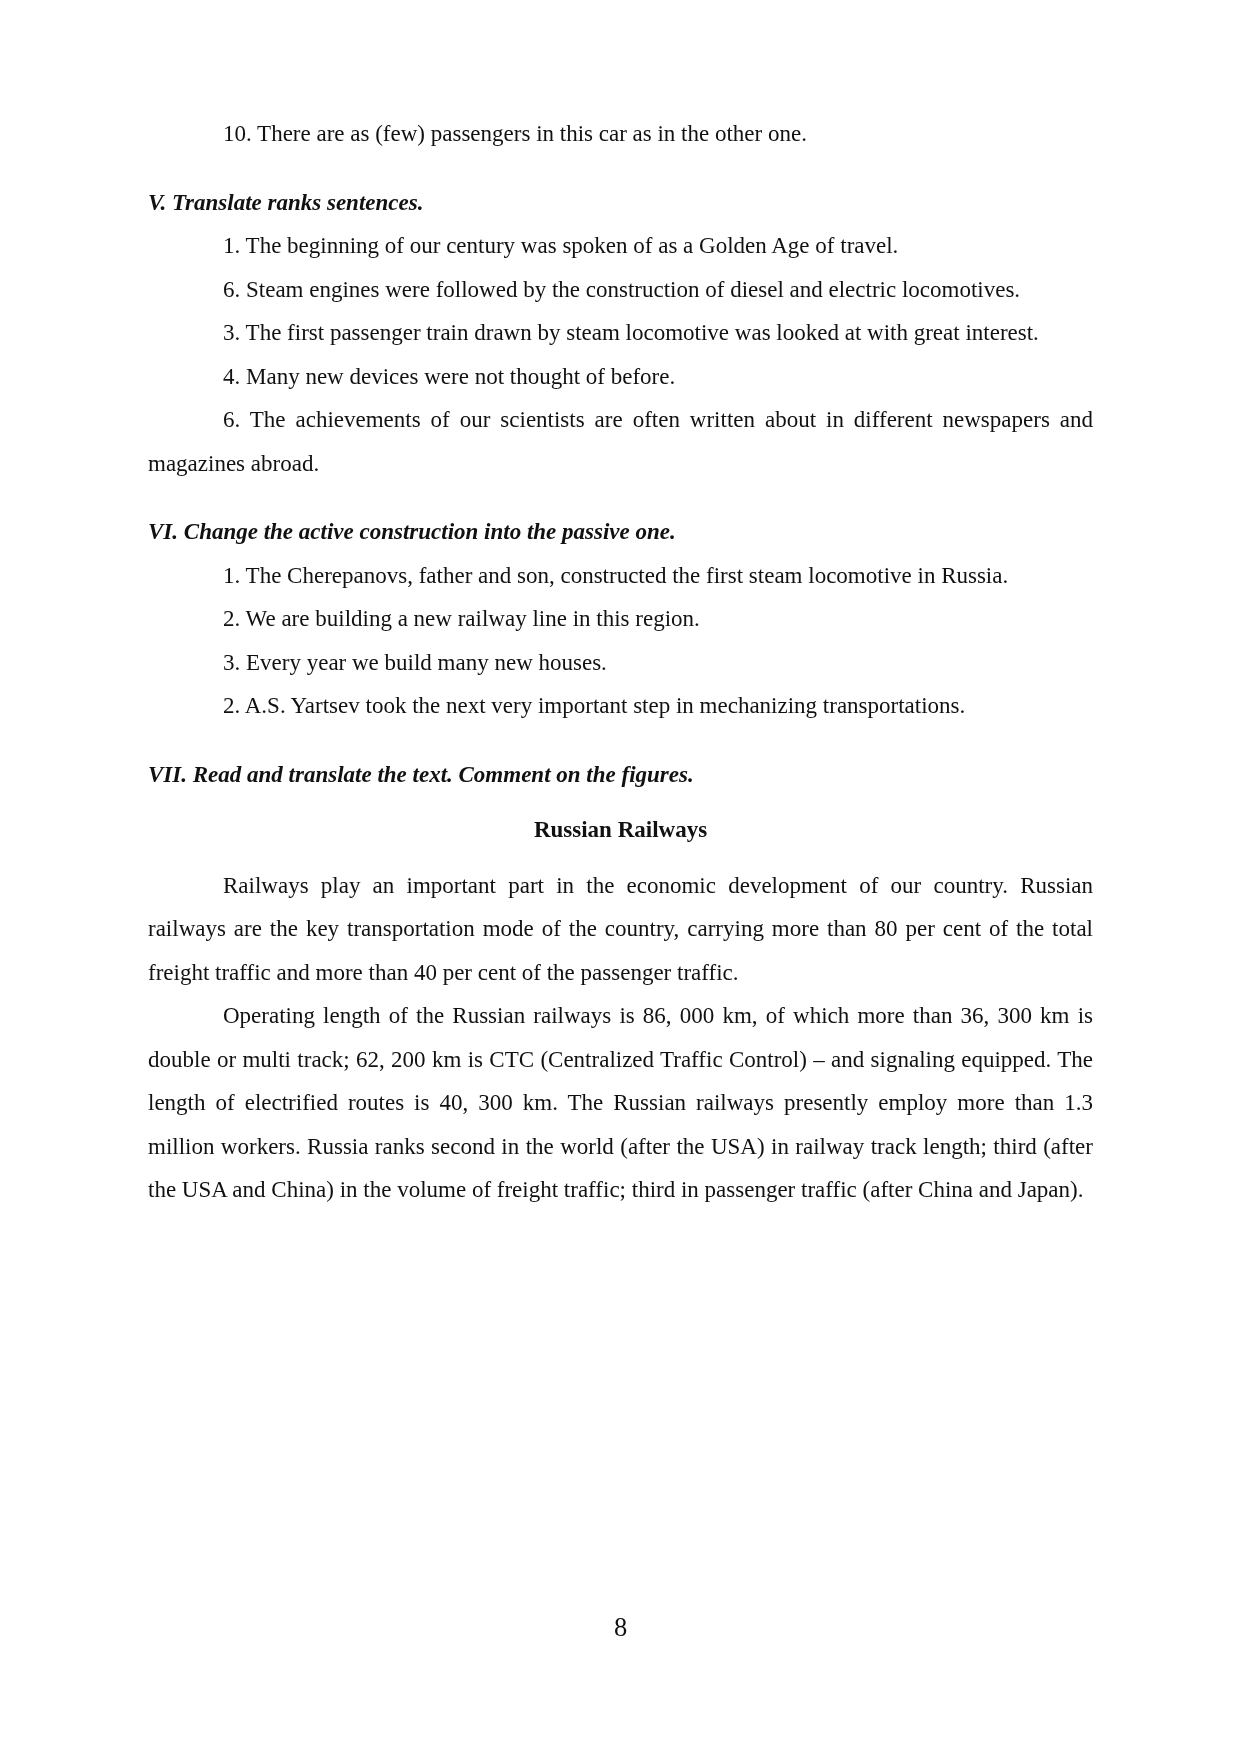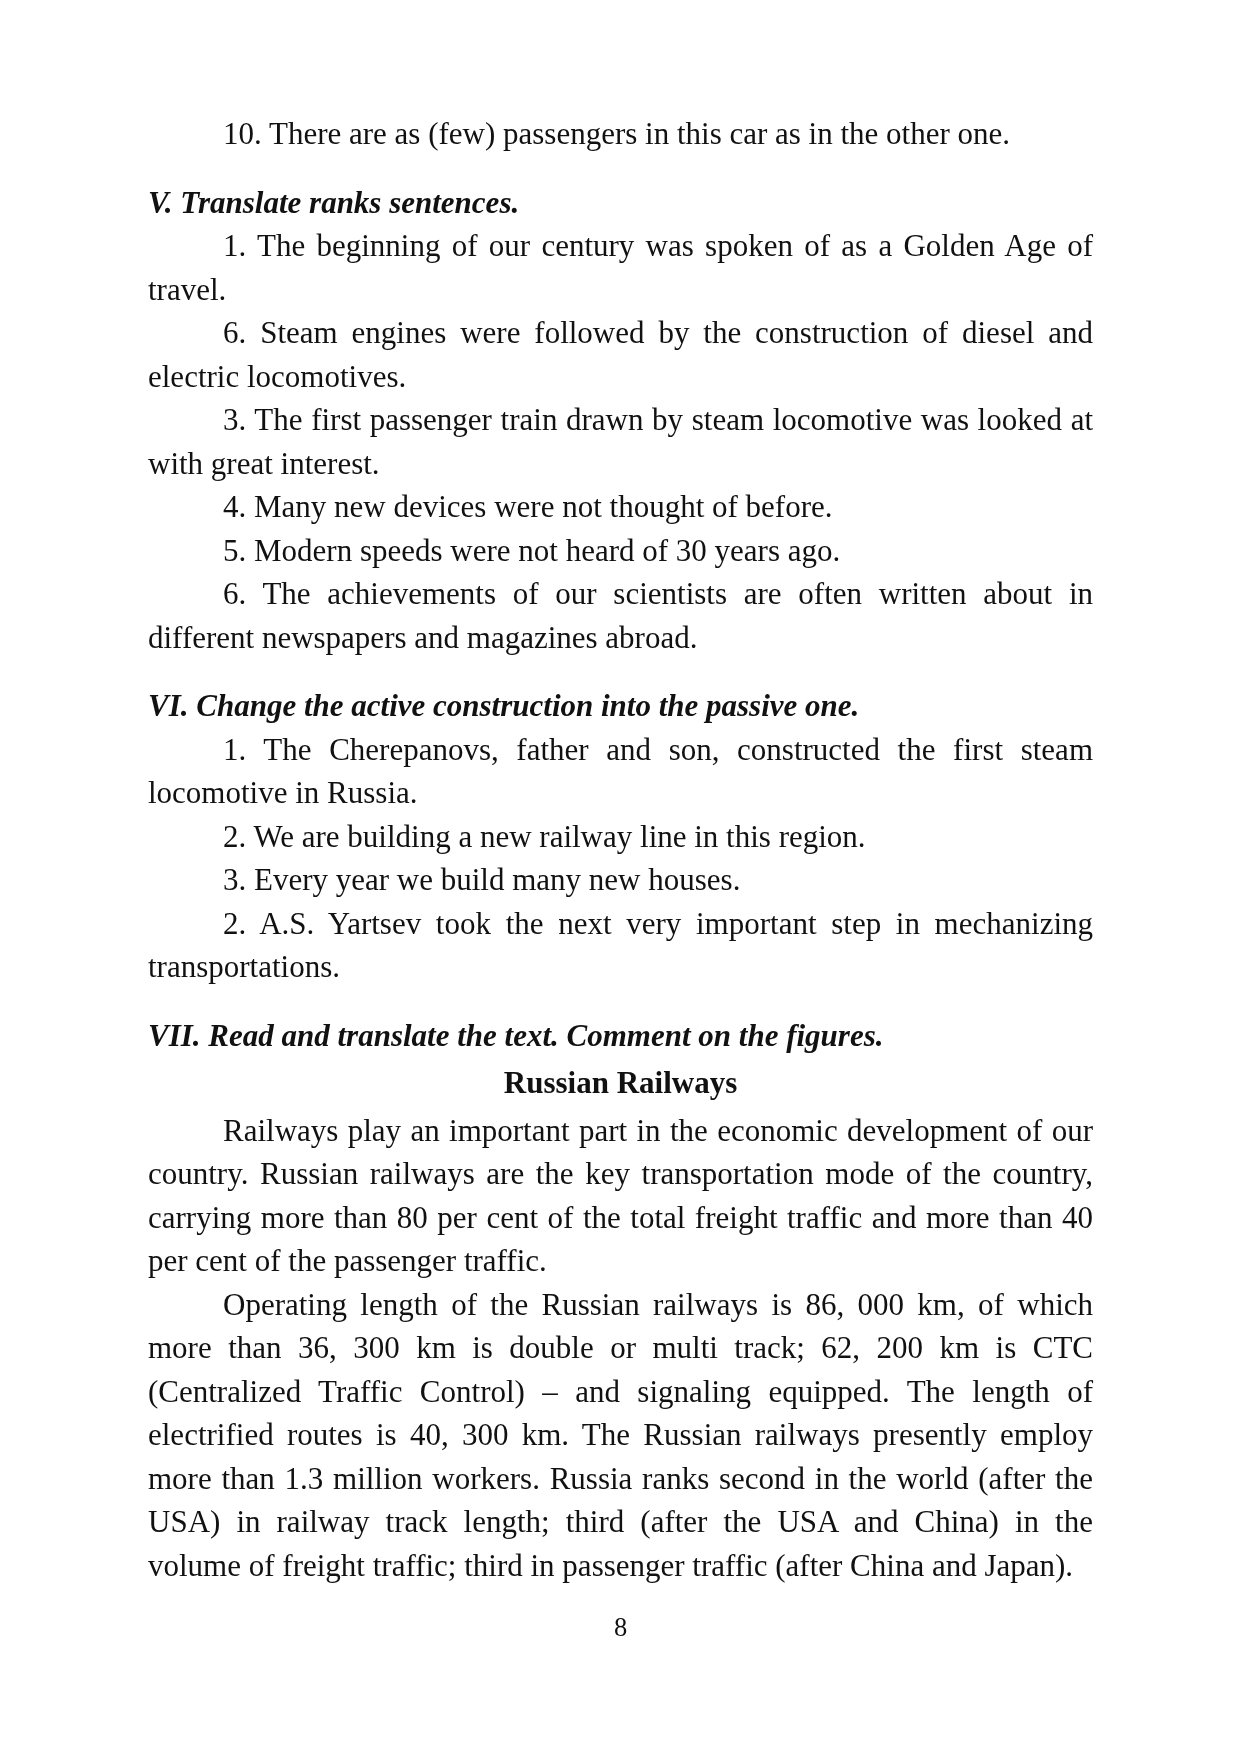--- a/index.html
+++ b/index.html
@@ -1,41 +1,40 @@
 <!DOCTYPE html>
 <html><head>
 <meta charset="utf-8">
 <style>
   html, body { margin: 0; padding: 0; background: #ffffff; }
   body { width: 1241px; height: 1754px; position: relative; overflow: hidden; }
   .page {
     position: absolute; left: 148px; top: 112px; width: 945px;
-    font-family: "Liberation Serif", serif; font-size: 31px; color: #111;
+    font-family: "Liberation Serif", serif; font-size: 23px; color: #111;
     line-height: 43.5px;
   }
   .p { text-align: justify; text-indent: 75px; margin: 0; }
   .item { margin: 0; text-align: justify; text-indent: 75px; }
   .heading { font-weight: bold; font-style: italic; margin: 0; }
   .gap { margin-top: 25px; }
-  .title { font-weight: bold; text-align: center; margin: 4px; }
+  .title { font-weight: bold; text-align: center; margin: 12px; }
   .pagenum { position: absolute; top: 1612px; left: 0; width: 1241px; text-align: center;
     font-family: "Liberation Serif", serif; font-size: 26.5px; color: #111; }
 </style>
 </head>
 <body>
 
 <div class="page">
   <p class="item">10. There are as (few) passengers in this car as in the other one.</p>
 
   <p class="heading gap">V. Translate ranks sentences.</p>
   <p class="item">1. The beginning of our century was spoken of as a Golden Age of travel.</p>
   <p class="item">6. Steam engines were followed by the construction of diesel and electric locomotives.</p>
   <p class="item">3. The first passenger train drawn by steam locomotive was looked at with great interest.</p>
   <p class="item">4. Many new devices were not thought of before.</p>
-  <p class="item">5. Modern speeds were not heard of 30 years ago.</p>
   <p class="item">6. The achievements of our scientists are often written about in different newspapers and magazines abroad.</p>
 
   <p class="heading gap">VI. Change the active construction into the passive one.</p>
   <p class="item">1. The Cherepanovs, father and son, constructed the first steam locomo­tive in Russia.</p>
   <p class="item">2. We are building a new railway line in this region.</p>
   <p class="item">3. Every year we build many new houses.</p>
   <p class="item">2. A.S. Yartsev took the next very important step in mechanizing trans­portations.</p>
 
   <p class="heading gap">VII. Read and translate the text. Comment on the figures.</p>
   <p class="title">Russian Railways</p>

